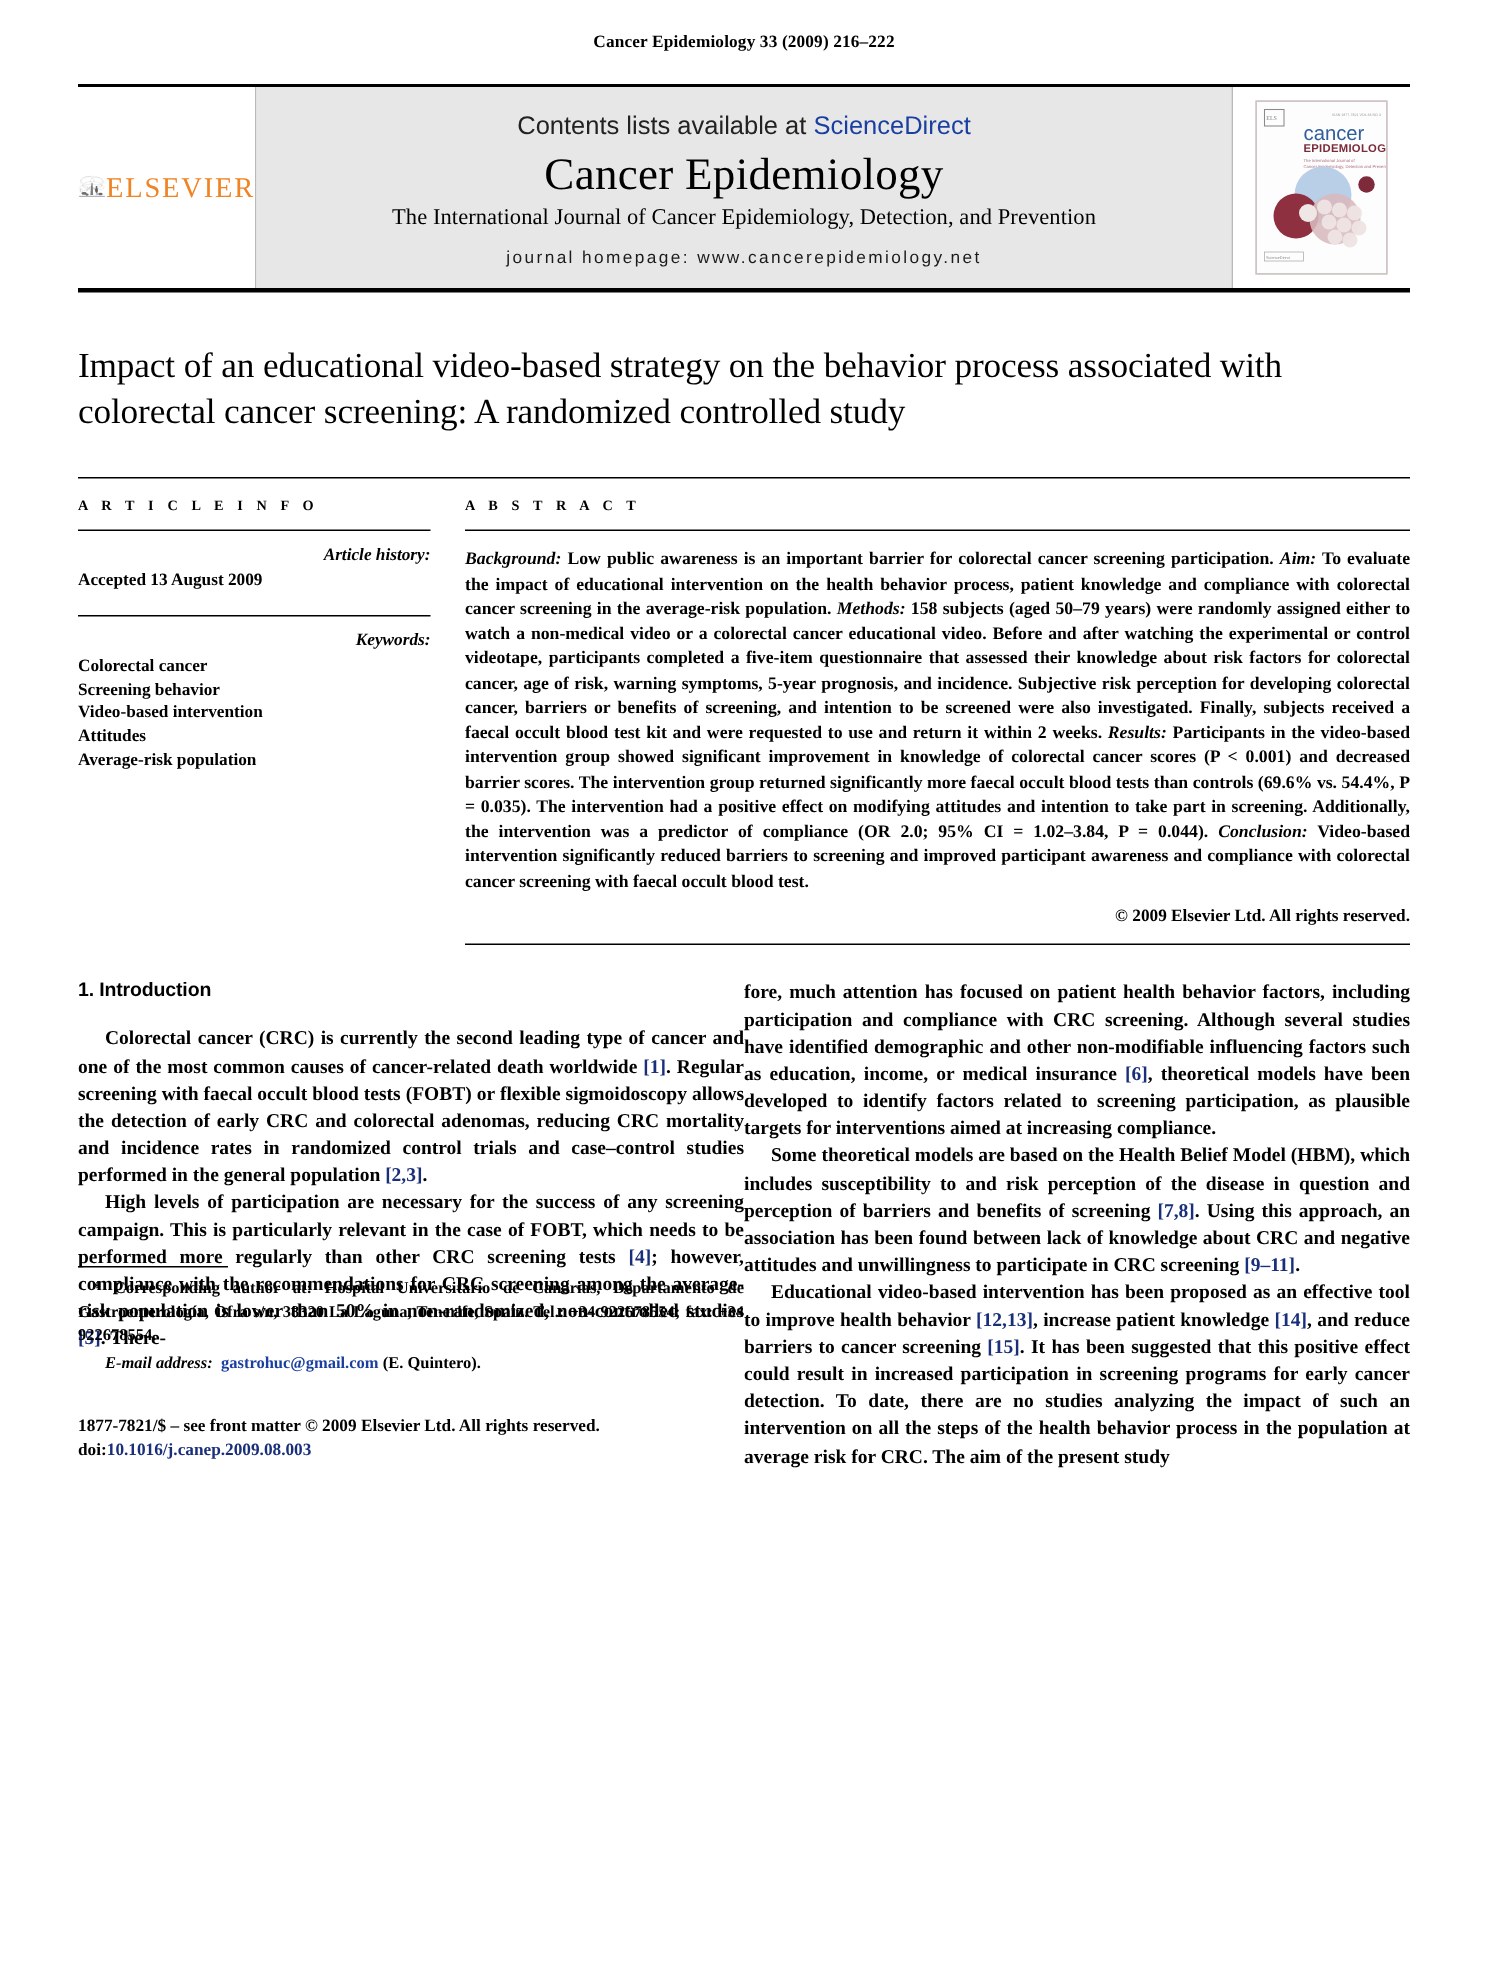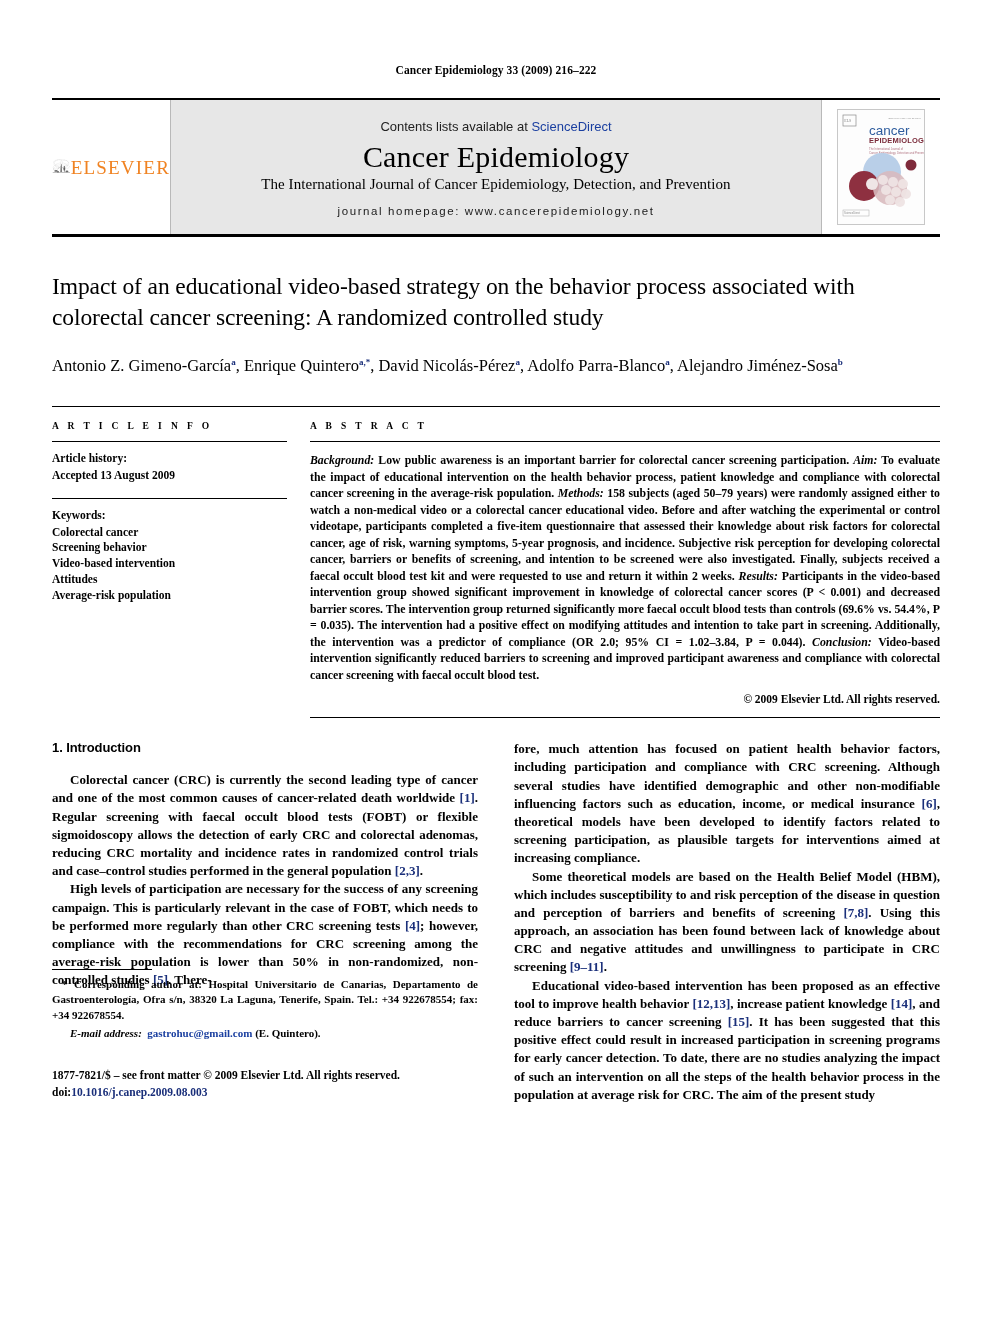--- a/index.html
+++ b/index.html
@@ -21,21 +21,21 @@
     position: relative;
     box-sizing: border-box;
     padding: 0 52px;
   }
 
   
   .running-head {
     text-align: center;
     font-size: 11.5px;
     font-weight: bold;
-    padding-top: 64px;
+    padding-top: 22px;
     letter-spacing: 0.1px;
   }
 
   
   .masthead {
     margin-top: 22px;
     border-top: 2.2px solid #000;
     border-bottom: 3px solid #000;
     height: 134px;
     display: flex;
@@ -69,21 +69,21 @@
     flex: 1 1 auto;
     background: #e7e7e7;
     display: flex;
     flex-direction: column;
     align-items: center;
     justify-content: center;
     padding: 6px 0 4px;
   }
   .contents-line {
     font-family: "Liberation Sans", sans-serif;
-    font-size: 13px;
+    font-size: 17px;
     color: #222;
     margin-bottom: 7px;
   }
   .contents-line .sd {
     color: #1a3fa0;
   }
   .journal-title {
     font-size: 30px;
     font-weight: 400;
     letter-spacing: 0.2px;
@@ -173,23 +173,25 @@
     font-size: 9.5px;
     font-weight: bold;
     letter-spacing: 3.4px;
     margin-bottom: 10px;
   }
   .rule-thin { border-top: 1.1px solid #000; margin: 0 0 9px 0; }
   .rule-abs  { border-top: 1.1px solid #000; margin: 0 0 10px 0; }
   .info-group { margin-bottom: 14px; }
   .info-label {
     font-size: 11.5px;
+    font-style: italic;
     font-weight: bold;
     margin: 0 0 1px 0;
     line-height: 1.38;
+    text-align: right;
   }
   .info-item {
     font-size: 11.5px;
     font-weight: bold;
     line-height: 1.38;
     margin: 0;
   }
   .abstract-body {
     font-size: 11.8px;
     font-weight: bold;
@@ -203,21 +205,20 @@
     font-weight: bold;
     text-align: right;
     margin-top: 10px;
   }
   .rule-abs-bottom { border-top: 1.5px solid #000; margin-top: 12px; }
 
   
   .body-cols {
     margin-top: 22px;
     display: flex;
-    gap: 36px;
   }
   .body-col {
     flex: 1 1 0;
     width: 0;
     position: relative;
   }
   h2.sec-title {
     font-family: "Liberation Sans", sans-serif;
     font-size: 13px;
     font-weight: bold;
@@ -348,21 +349,20 @@
           </g>
           <rect x="5" y="100" width="26" height="6" fill="none" stroke="#aaa" stroke-width="0.5"></rect>
           <text x="6" y="104.4" font-family="Liberation Sans, sans-serif" font-size="2.6" fill="#888">ScienceDirect</text>
         </svg>
       </div>
     </div>
   </div>
 
   <div class="title-block">
     <h1 class="article-title">Impact of an educational video-based strategy on the behavior process associated with colorectal cancer screening: A randomized controlled study</h1>
-    <div class="authors"><span>Antonio Z. Gimeno-García</span><sup class="anum">a</sup>, <span>Enrique Quintero</span><sup class="anum">a,*</sup>, <span>David Nicolás-Pérez</span><sup class="anum">a</sup>, <span>Adolfo Parra-Blanco</span><sup class="anum">a</sup>, <span>Alejandro Jiménez-Sosa</span><sup class="anum">b</sup></div>
   </div>
 
   <div class="info-abstract">
     <div class="col-info">
       <div class="sec-head">A R T I C L E  I N F O</div>
       <div class="rule-thin"></div>
       <div class="info-group">
         <p class="info-label">Article history:</p>
         <p class="info-item">Accepted 13 August 2009</p>
       </div>

